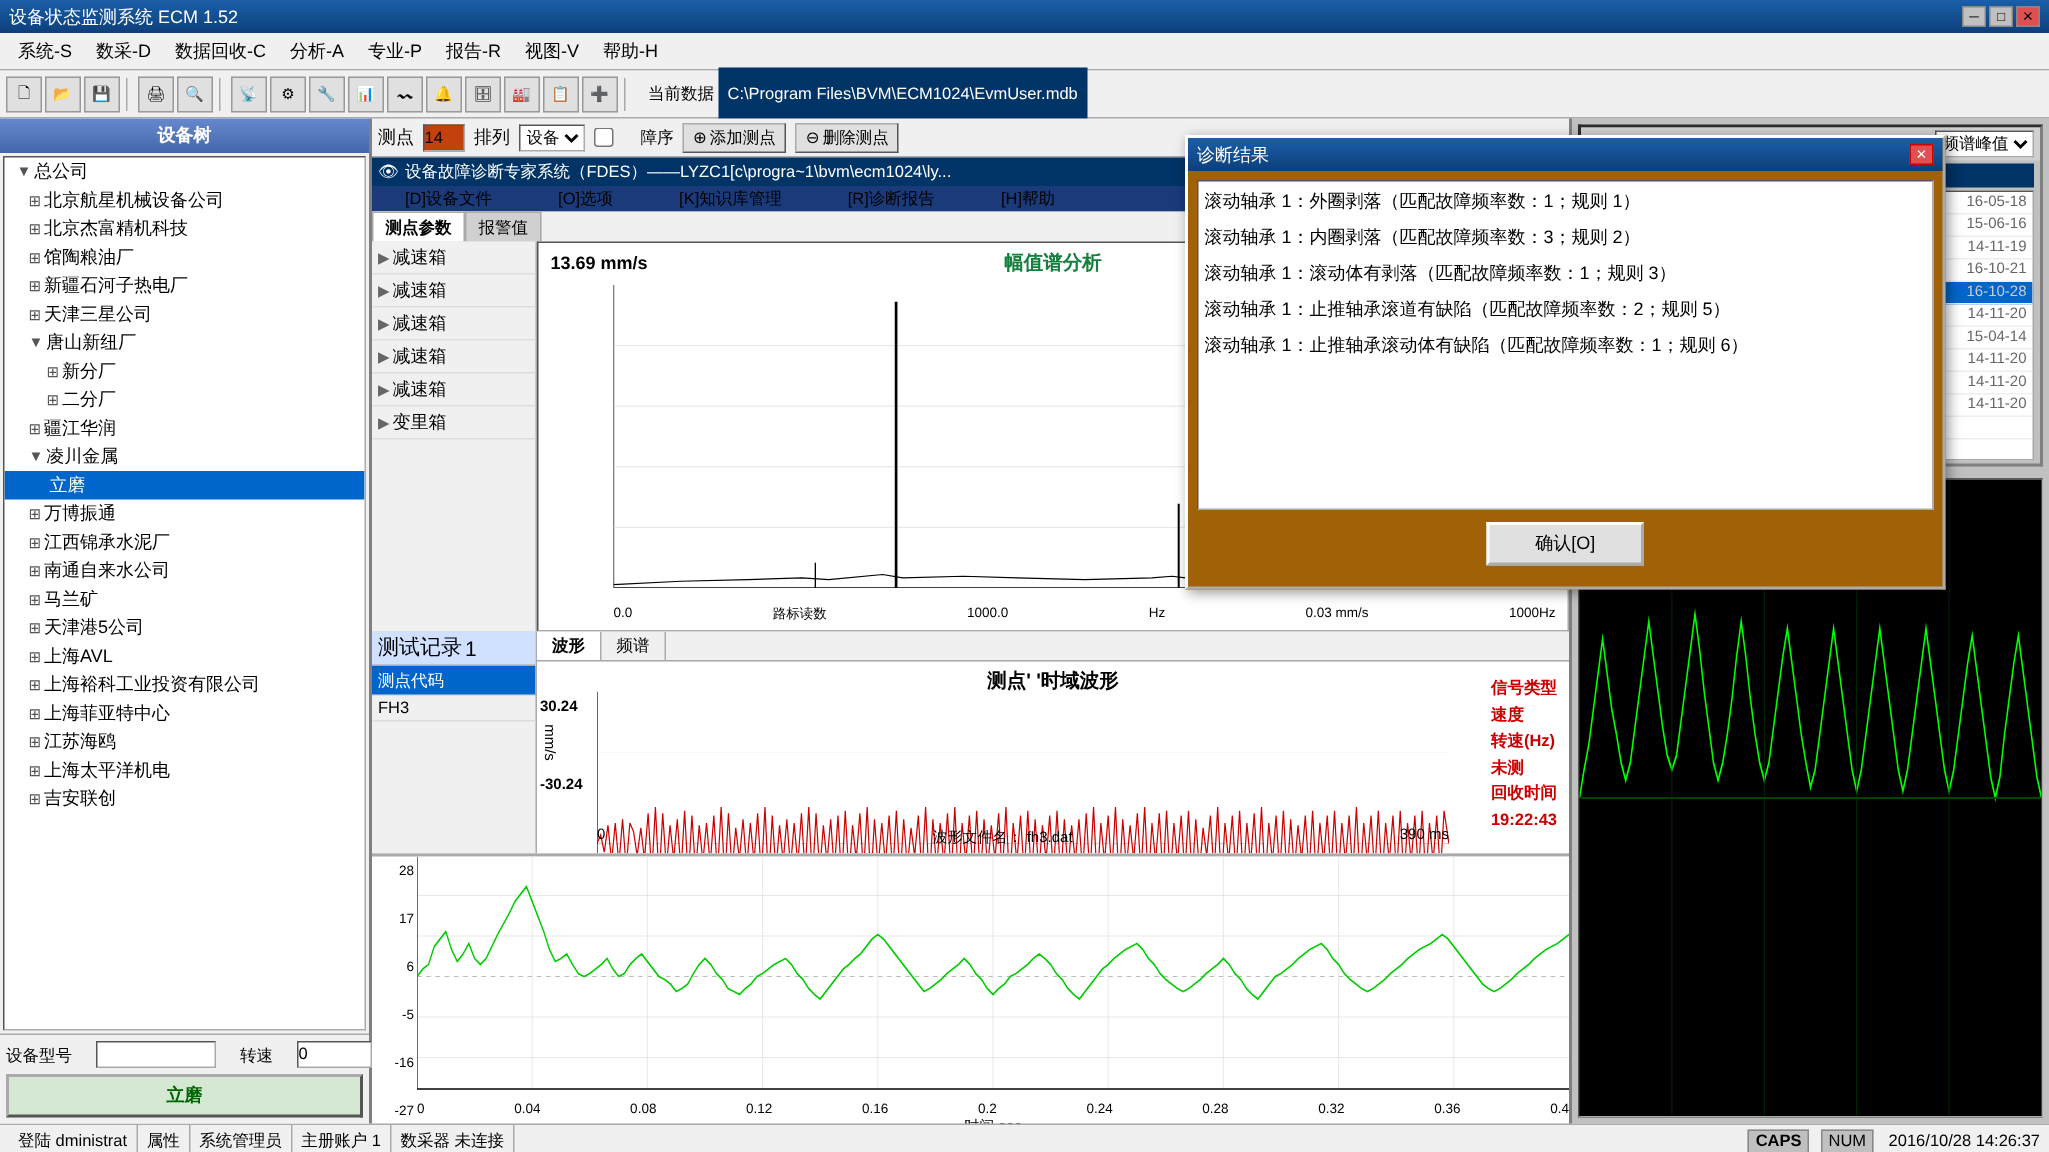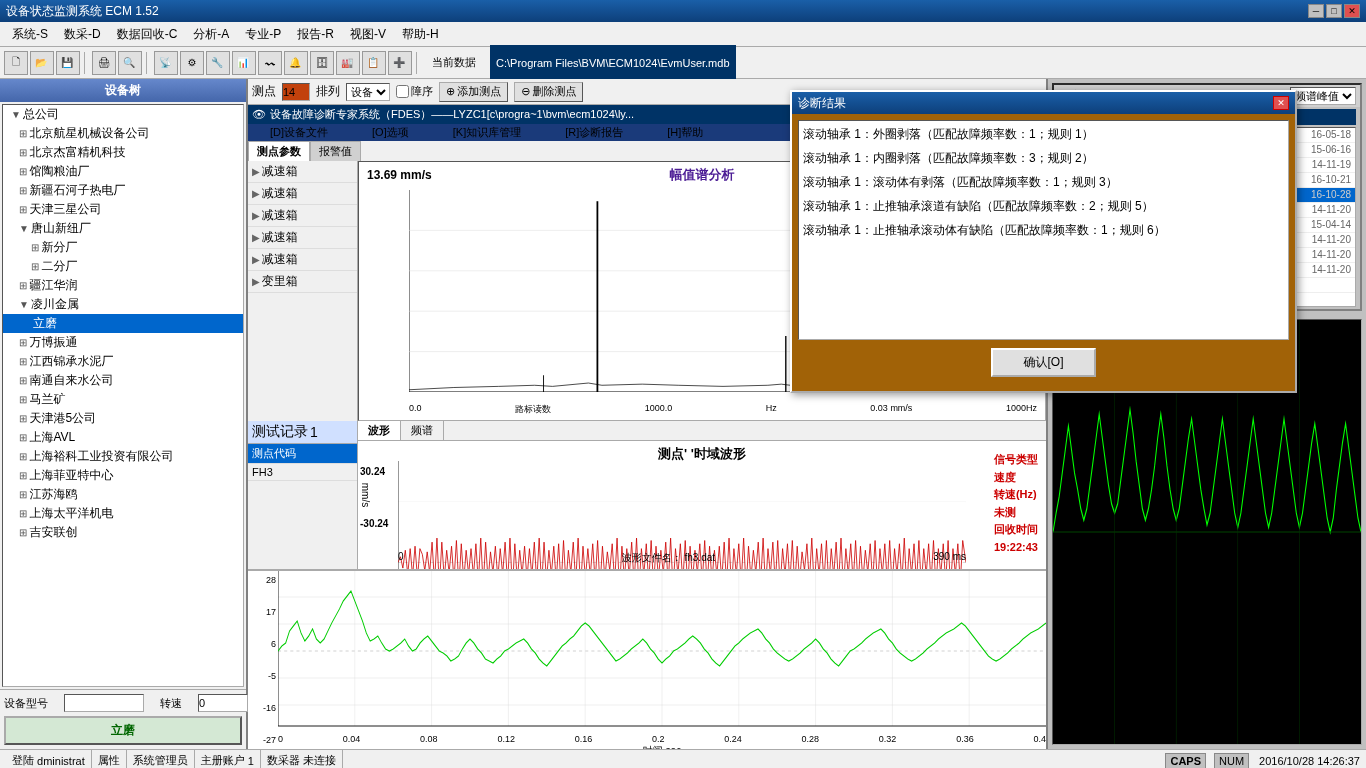--- a/index.html
+++ b/index.html
@@ -60,21 +60,21 @@
       display: flex; align-items: center; justify-content: center;
       cursor: pointer; font-size: 10px;
     }
     .toolbar-sep { width: 4px; height: 22px; border-left: 1px solid #aaa; margin: 0 2px; }
     .current-data-label { font-size: 11px; margin-left: 8px; color: #000; }
     .current-data-path {
       background: #003366;
       color: #ffffff;
       padding: 12px 6px;
       font-size: 11px;
-      margin-left: 12px;
+      margin-left: 1px;
     }
 
     
     .main-container {
       display: flex;
       height: calc(768px - 22px - 22px - 32px - 22px);
       background: #c0c0c0;
     }
 
     
@@ -165,21 +165,21 @@
     .measure-label { font-size: 12px; }
     .measure-input {
       width: 28px; height: 18px; font-size: 11px;
       border: 1px inset #aaa; background: #c2410c; text-align: left;
     }
     .sort-label { font-size: 12px; }
     .sort-select {
       height: 18px; font-size: 11px;
       border: 1px inset #aaa; background: white;
     }
-    .checkbox-fault { font-size: 11px; display: flex; align-items: center; gap: 2px; }
+    .checkbox-fault { font-size: 11px; display: flex; align-items: center; gap: 18px; }
     .add-point-btn, .del-point-btn {
       height: 20px; font-size: 11px;
       background: #e0e0e0; border: 1px outset #aaa;
       cursor: pointer; padding: 0 6px;
       display: flex; align-items: center; gap: 2px;
     }
     .device-table-row {
       padding: 2px 4px;
       border-bottom: 1px solid #ddd;
       cursor: pointer;
@@ -193,21 +193,21 @@
       background: white;
       border: 1px inset #aaa;
       position: relative;
       overflow: hidden;
     }
     .spectrum-title {
       text-align: center;
       font-size: 13px;
       font-weight: bold;
       padding: 4px 0 2px 0;
-      color: #4c1d95;
+      color: #15803d;
     }
     .spectrum-value {
       position: absolute;
       top: 24px;
       left: 10px;
       font-size: 12px;
       font-weight: bold;
     }
 
     

